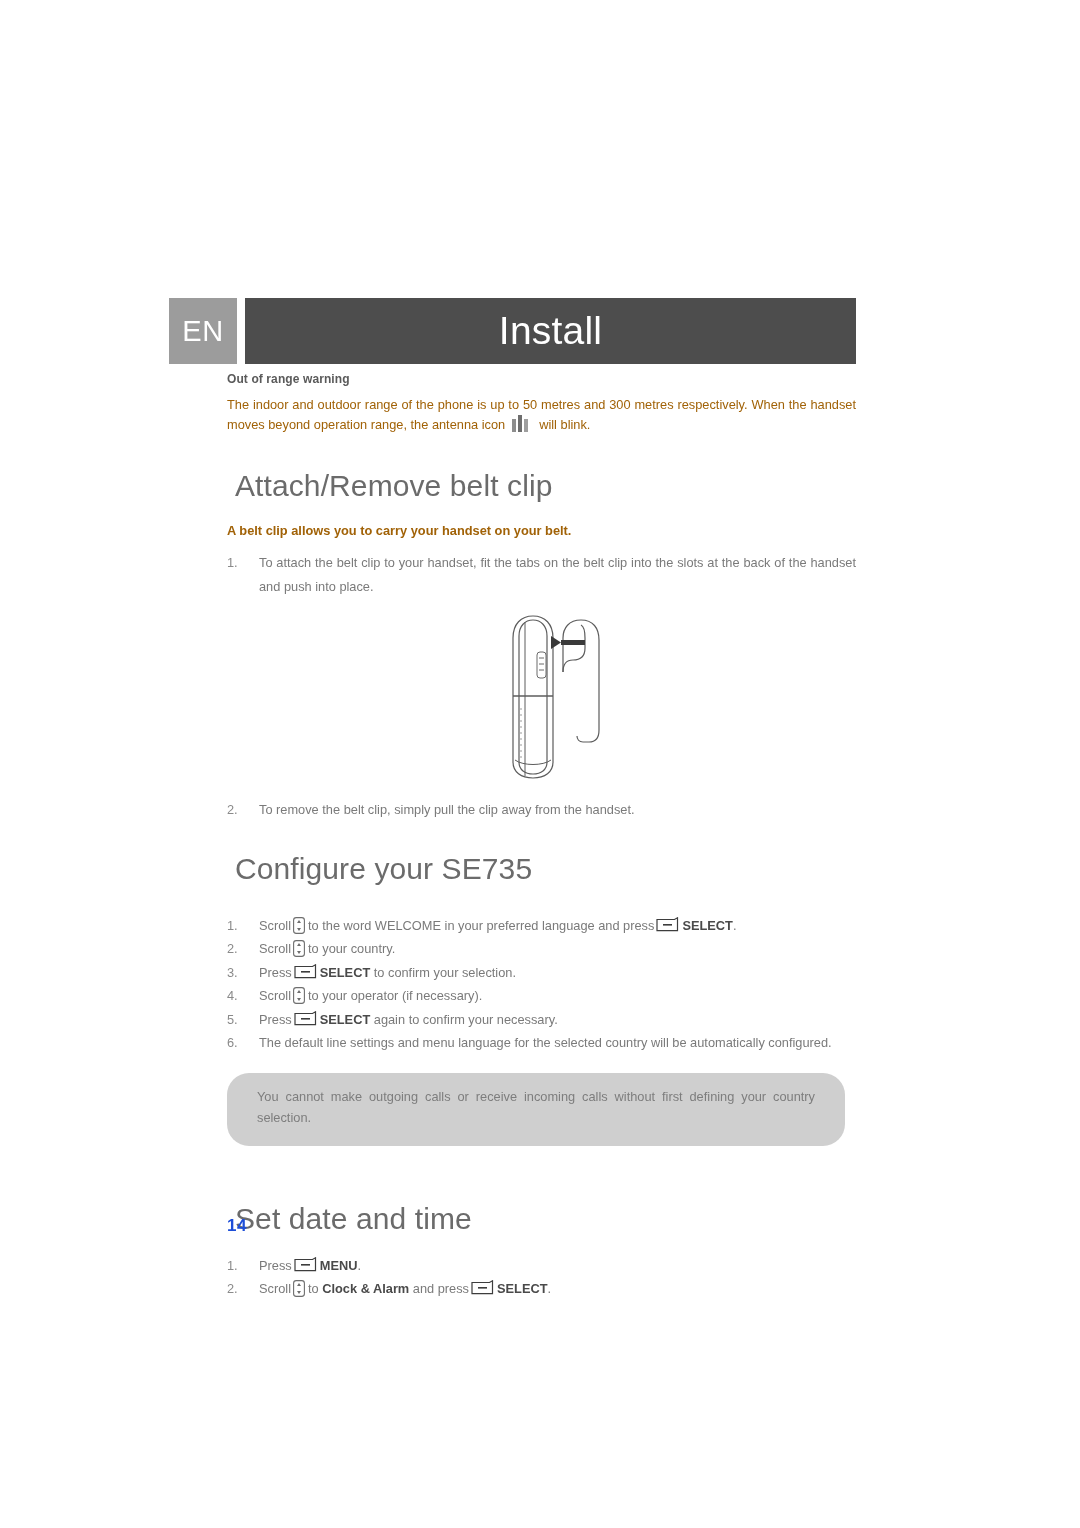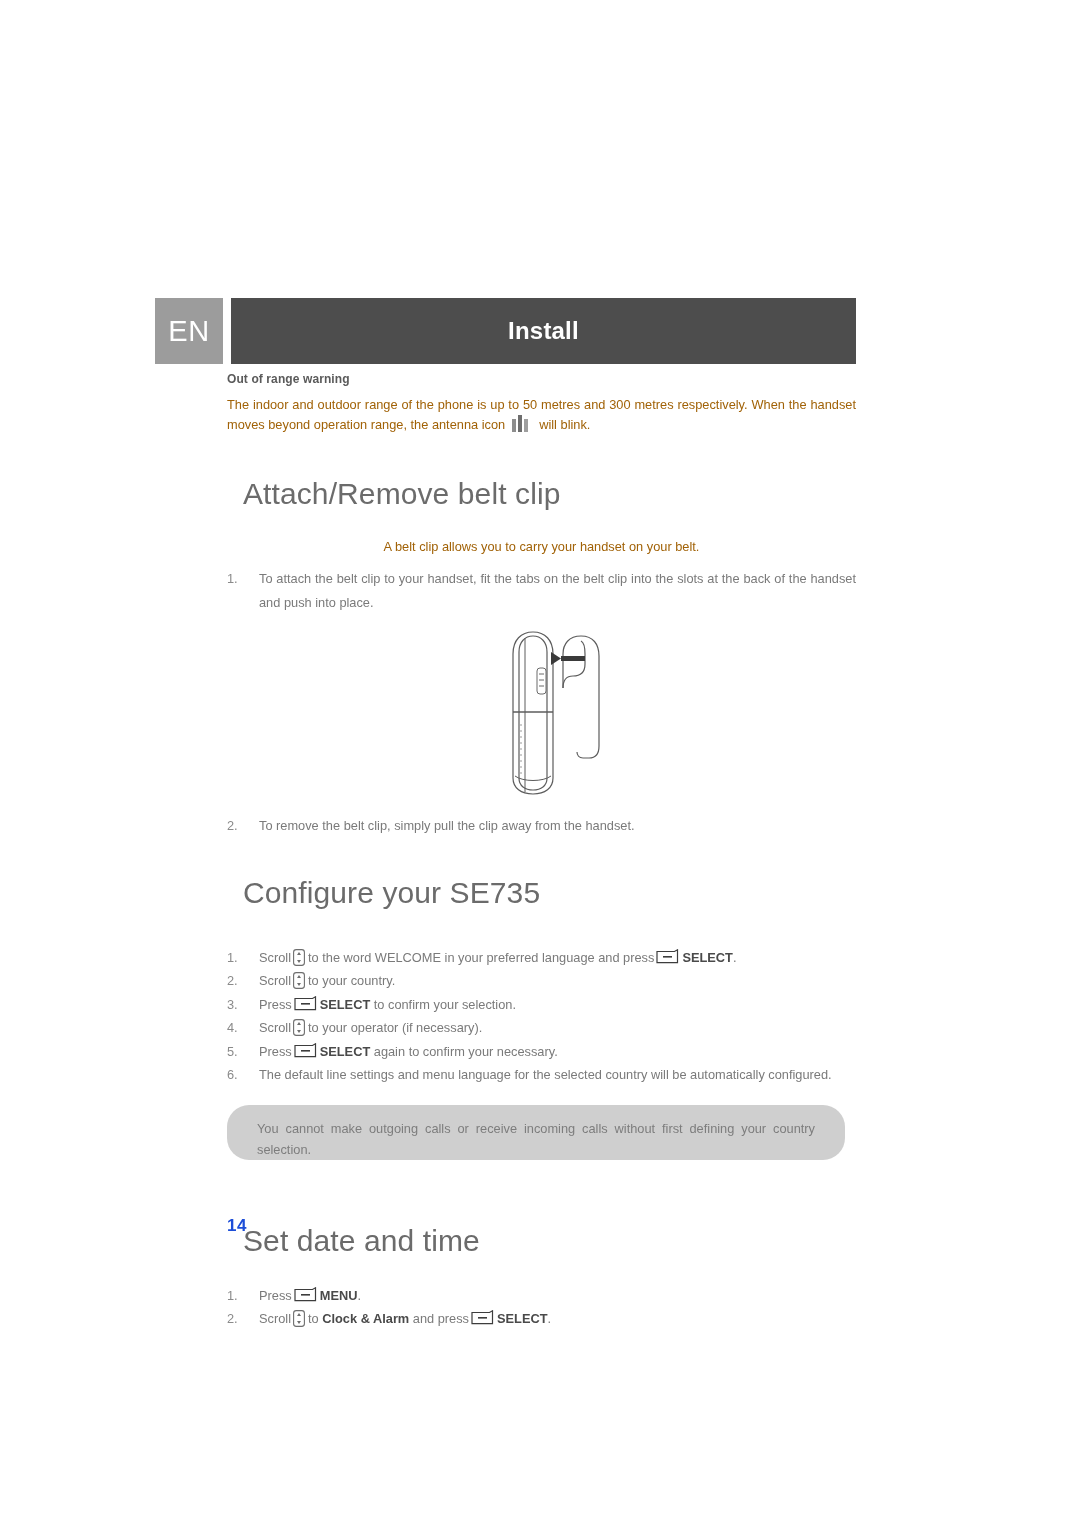--- a/index.html
+++ b/index.html
@@ -36,67 +36,69 @@
   .header-lang {
     width: 68px;
     background: #9c9c9c;
     color: #ffffff;
     display: flex;
     align-items: center;
     justify-content: center;
     font-size: 29px;
     letter-spacing: 0.5px;
     font-weight: 300;
+    margin-left: 14px;
   }
   .header-title-band {
     flex: 1;
     margin-left: 8px;
     background: #4d4d4d;
     color: #ffffff;
     display: flex;
     align-items: center;
     justify-content: center;
-    font-size: 24px;
-    font-weight: 700;
+    font-size: 39px;
+    font-weight: 400;
     letter-spacing: 0.2px;
   }
 
   
   .content {
     position: absolute;
     left: 227px;
     top: 372px;
     width: 629px;
   }
 
   h2.sub-head {
     margin: 0 0 9px 0;
     font-size: 12px;
     font-weight: 600;
     color: #5a5a5a;
     letter-spacing: 0.1px;
   }
 
   h1.section-head {
-    margin: 16px;
+    margin: 8px;
     font-size: 30px;
     font-weight: 400;
     color: #6b6b6b;
     letter-spacing: 0.1px;
   }
 
   p.body {
     margin: 0;
     font-size: 12.8px;
     line-height: 20px;
     color: #a16207;
     text-align: justify;
   }
   p.body.left {
-    text-align: center;
+    text-align: left;
+    font-weight: bold;
   }
 
   
   ol.steps {
     margin: 0;
     padding: 0;
     list-style: none;
   }
   ol.steps > li {
     position: relative;
@@ -158,21 +160,21 @@
   .illustration {
     margin: 14px 0 0 0;
     display: flex;
     justify-content: center;
   }
 
   
   .note {
     background: #cfcfcf;
     border-radius: 22px;
-    padding: 13px 30px 0 30px;
+    padding: 13px 30px 18px 30px;
     color: #7d7d7d;
     font-size: 12.8px;
     line-height: 21px;
     text-align: justify;
     box-sizing: border-box;
     width: 618px;
   }
 
   
   .page-number {

